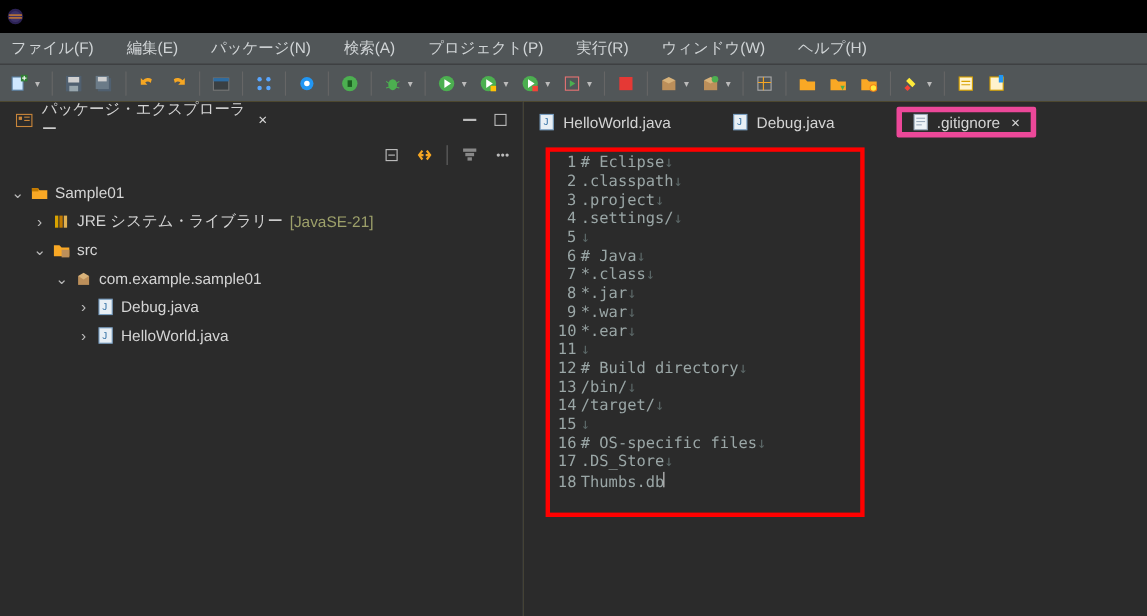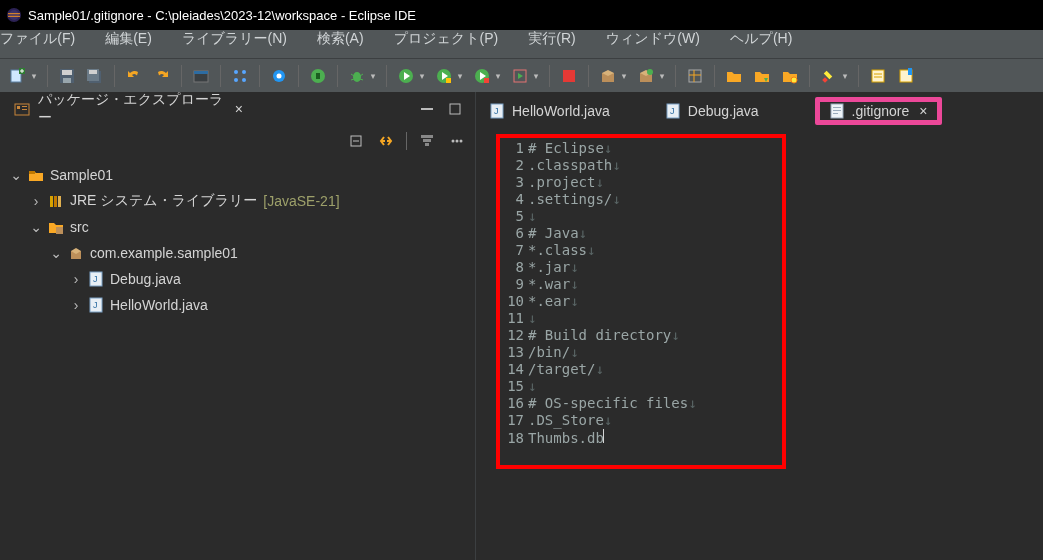--- a/index.html
+++ b/index.html
@@ -1,19 +1,19 @@
 <!DOCTYPE html>
 <html><head>
 <meta charset="utf-8">
 <style>
   * { box-sizing: border-box; margin: 0; padding: 0; }
   html, body { width: 1043px; height: 560px; background: #2b2b2b; font-family: "Meiryo UI", "Segoe UI", sans-serif; color: #d4d4d4; overflow: hidden; }
   .titlebar { height: 30px; background: #000; display: flex; align-items: center; padding: 0 6px; gap: 6px; color: #fff; font-size: 13px; }
   .eclipse-logo { width: 16px; height: 16px; display: inline-flex; }
-  .menubar { height: 28px; background: #515658; display: flex; align-items: flex-start; padding: 0 0; gap: 30px; color: #d0d4d6; font-size: 14px; }
+  .menubar { height: 28px; background: #515658; display: flex; align-items: center; padding: 0 10px; gap: 30px; color: #d0d4d6; font-size: 14px; }
   .menubar span { cursor: pointer; }
   .toolbar { height: 34px; background: #515658; display: flex; align-items: center; padding: 2px 6px; gap: 4px; border-top: 1px solid #3c3f41; }
   .toolbar .tbtn { width: 24px; height: 24px; display: inline-flex; align-items: center; justify-content: center; cursor: pointer; }
   .toolbar .dd { width: 8px; text-align: center; color: #bbb; font-size: 9px; margin-left: -4px; margin-right: 2px; }
   .toolbar .sep { width: 1px; height: 22px; background: #666; margin: 0 3px; }
   .body { display: flex; height: calc(560px - 30px - 28px - 34px); background: #fde047; }
   .sidebar { width: 476px; background: #2b2b2b; border-right: 1px solid #3c3f41; display: flex; flex-direction: column; }
   .side-head { height: 34px; display: flex; align-items: center; padding: 0 10px 0 14px; color: #d4d4d4; font-size: 14px; }
   .side-head .title { flex: 1; display: flex; align-items: center; gap: 8px; }
   .side-head .close { color: #d4d4d4; font-size: 14px; padding: 2px 6px; cursor: pointer; margin-right: 160px; }
@@ -47,27 +47,26 @@
 
 <div class="titlebar">
   <span class="eclipse-logo">
     <svg viewBox="0 0 16 16">
         <circle cx="8" cy="8" r="7" fill="#2c2255"></circle>
         <ellipse cx="8" cy="8" rx="5" ry="5" fill="#3b3168"></ellipse>
         <rect x="2" y="6.2" width="12" height="1" fill="#f7941e"></rect>
         <rect x="2" y="8.8" width="12" height="1" fill="#f7941e"></rect>
       </svg>
   </span>
-  <span>Sample01/.gitignore - C:\pleiades\2023-12\workspace - Eclipse IDE</span>
 </div>
 
 <div class="menubar">
   <span>ファイル(F)</span>
   <span>編集(E)</span>
-  <span>ライブラリー(N)</span>
+  <span>パッケージ(N)</span>
   <span>検索(A)</span>
   <span>プロジェクト(P)</span>
   <span>実行(R)</span>
   <span>ウィンドウ(W)</span>
   <span>ヘルプ(H)</span>
 </div>
 
 <div class="toolbar">
   <span class="tbtn">
       <svg width="18" height="18" viewBox="0 0 18 18">

